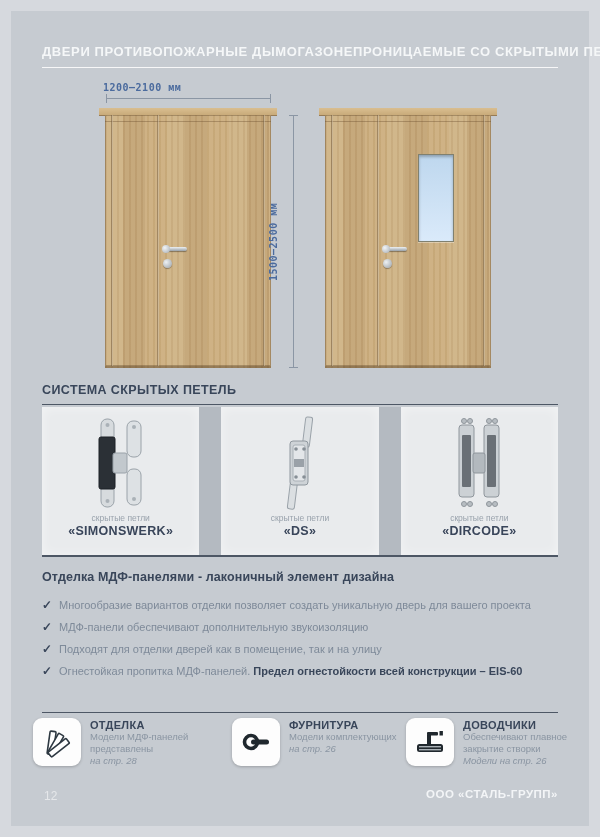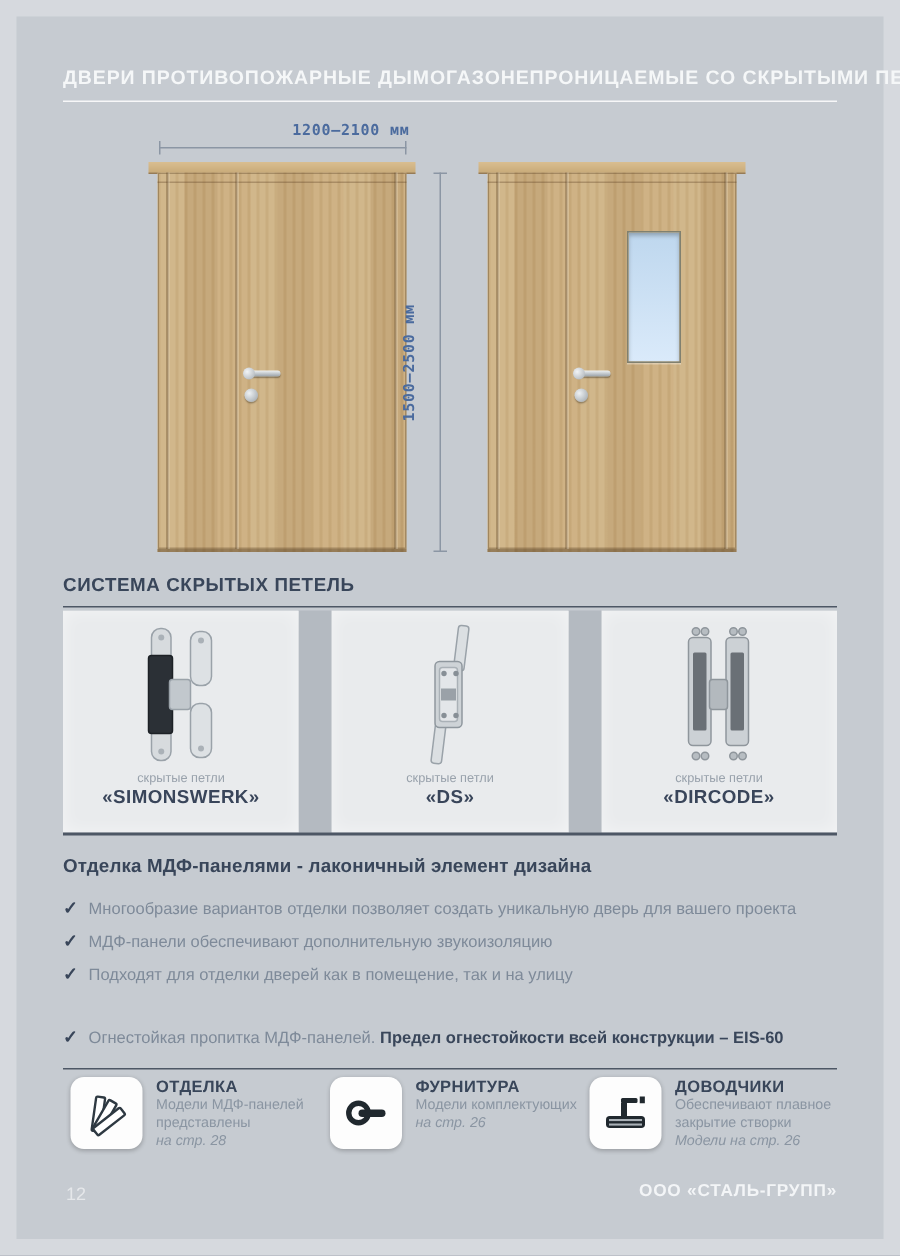--- a/index.html
+++ b/index.html
@@ -47,21 +47,21 @@
   .handle-rosette{position:absolute;left:0;top:12px;width:9px;height:9px;border-radius:50%;
     background:radial-gradient(circle at 35% 35%,#eef1f3,#99a1a8);box-shadow:0 1px 1px rgba(0,0,0,0.3);}
   .door-window{
     position:absolute;left:93px;top:39px;width:34px;height:86px;
     background:linear-gradient(180deg,#bed7ee,#daeafa);
     border:1px solid #80806f;
     box-shadow:inset 0 2px 3px rgba(0,0,0,0.25),0 1px 0 rgba(255,255,255,0.35);
   }
   
   .dim-label{color:#4b6b9e;font-weight:bold;font-size:10px;font-family:"DejaVu Sans Mono",monospace;letter-spacing:0.5px;}
-  .dim-h-label{position:absolute;left:103px;top:82px;width:170px;text-align:right;}
+  .dim-h-label{position:absolute;left:103px;top:82px;width:170px;text-align:left;}
   .dim-h-line{position:absolute;left:106px;top:98px;width:165px;height:1px;background:#8b96a4;}
   .dim-h-line::before,.dim-h-line::after{content:'';position:absolute;top:-4px;width:1px;height:9px;background:#8b96a4;}
   .dim-h-line::before{left:0;}
   .dim-h-line::after{right:0;}
   .dim-v-line{position:absolute;left:293px;top:115px;width:1px;height:253px;background:#8b96a4;}
   .dim-v-line::before,.dim-v-line::after{content:'';position:absolute;left:-4px;width:9px;height:1px;background:#8b96a4;}
   .dim-v-line::before{top:0;}
   .dim-v-line::after{bottom:0;}
   .dim-v-label{
     position:absolute;left:268px;top:115px;height:253px;width:16px;
@@ -202,59 +202,59 @@
 
   <div class="bullet" style="top:598px;">
     <span class="check">✓</span><span>Многообразие вариантов отделки позволяет создать уникальную дверь для вашего проекта</span><span class="bold-part"></span>
   </div>
   <div class="bullet" style="top:620px;">
     <span class="check">✓</span><span>МДФ-панели обеспечивают дополнительную звукоизоляцию</span><span class="bold-part"></span>
   </div>
   <div class="bullet" style="top:642px;">
     <span class="check">✓</span><span>Подходят для отделки дверей как в помещение, так и на улицу</span><span class="bold-part"></span>
   </div>
-  <div class="bullet" style="top:684px;">
+  <div class="bullet" style="top:664px;">
     <span class="check">✓</span><span>Огнестойкая пропитка МДФ-панелей. </span><span class="bold-part">Предел огнестойкости всей конструкции – EIS-60</span>
   </div>
 
   <div class="dark-rule" style="top:712px;"></div>
 
-  <div class="extra-item" style="left:47px;">
+  <div class="extra-item" style="left:33px;">
     <div class="extra-tile">
       <svg width="32" height="32" viewBox="0 0 32 32">
         <g fill="#ffffff" stroke="#2e3942" stroke-width="1.6" stroke-linejoin="round">
           <rect x="6" y="5" width="6" height="23" rx="1" transform="rotate(8 8 28)"></rect>
           <rect x="6" y="5" width="6" height="23" rx="1" transform="rotate(30 8 28)"></rect>
           <rect x="6" y="5" width="6" height="23" rx="1" transform="rotate(52 8 28)"></rect>
         </g>
       </svg>
     </div>
     <div class="extra-text">
       <div class="extra-name">ОТДЕЛКА</div>
       <div class="extra-line">Модели МДФ-панелей</div>
       <div class="extra-line">представлены</div>
       <div class="extra-italic">на стр. 28</div>
     </div>
   </div>
 
-  <div class="extra-item" style="left:220px;">
+  <div class="extra-item" style="left:232px;">
     <div class="extra-tile">
       <svg width="32" height="32" viewBox="0 0 32 32">
         <circle cx="11" cy="16" r="6.5" fill="none" stroke="#20282e" stroke-width="3.6"></circle>
         <rect x="11" y="13.6" width="18" height="5" rx="2.5" fill="#20282e"></rect>
       </svg>
     </div>
     <div class="extra-text">
       <div class="extra-name">ФУРНИТУРА</div>
       <div class="extra-line">Модели комплектующих</div>
       <div class="extra-italic">на стр. 26</div>
     </div>
   </div>
 
-  <div class="extra-item" style="left:393px;">
+  <div class="extra-item" style="left:406px;">
     <div class="extra-tile">
       <svg width="32" height="32" viewBox="0 0 32 32">
         <rect x="3" y="18" width="26" height="8" rx="2.5" fill="#20282e"></rect>
         <rect x="5" y="20" width="22" height="1.4" fill="#aab1b7"></rect>
         <rect x="5" y="23" width="22" height="1.4" fill="#aab1b7"></rect>
         <rect x="13" y="9" width="4" height="10" fill="#20282e"></rect>
         <rect x="13" y="6" width="11" height="3.4" rx="1" fill="#20282e"></rect>
         <rect x="25.5" y="5" width="3.4" height="4.5" fill="#20282e"></rect>
       </svg>
     </div>

